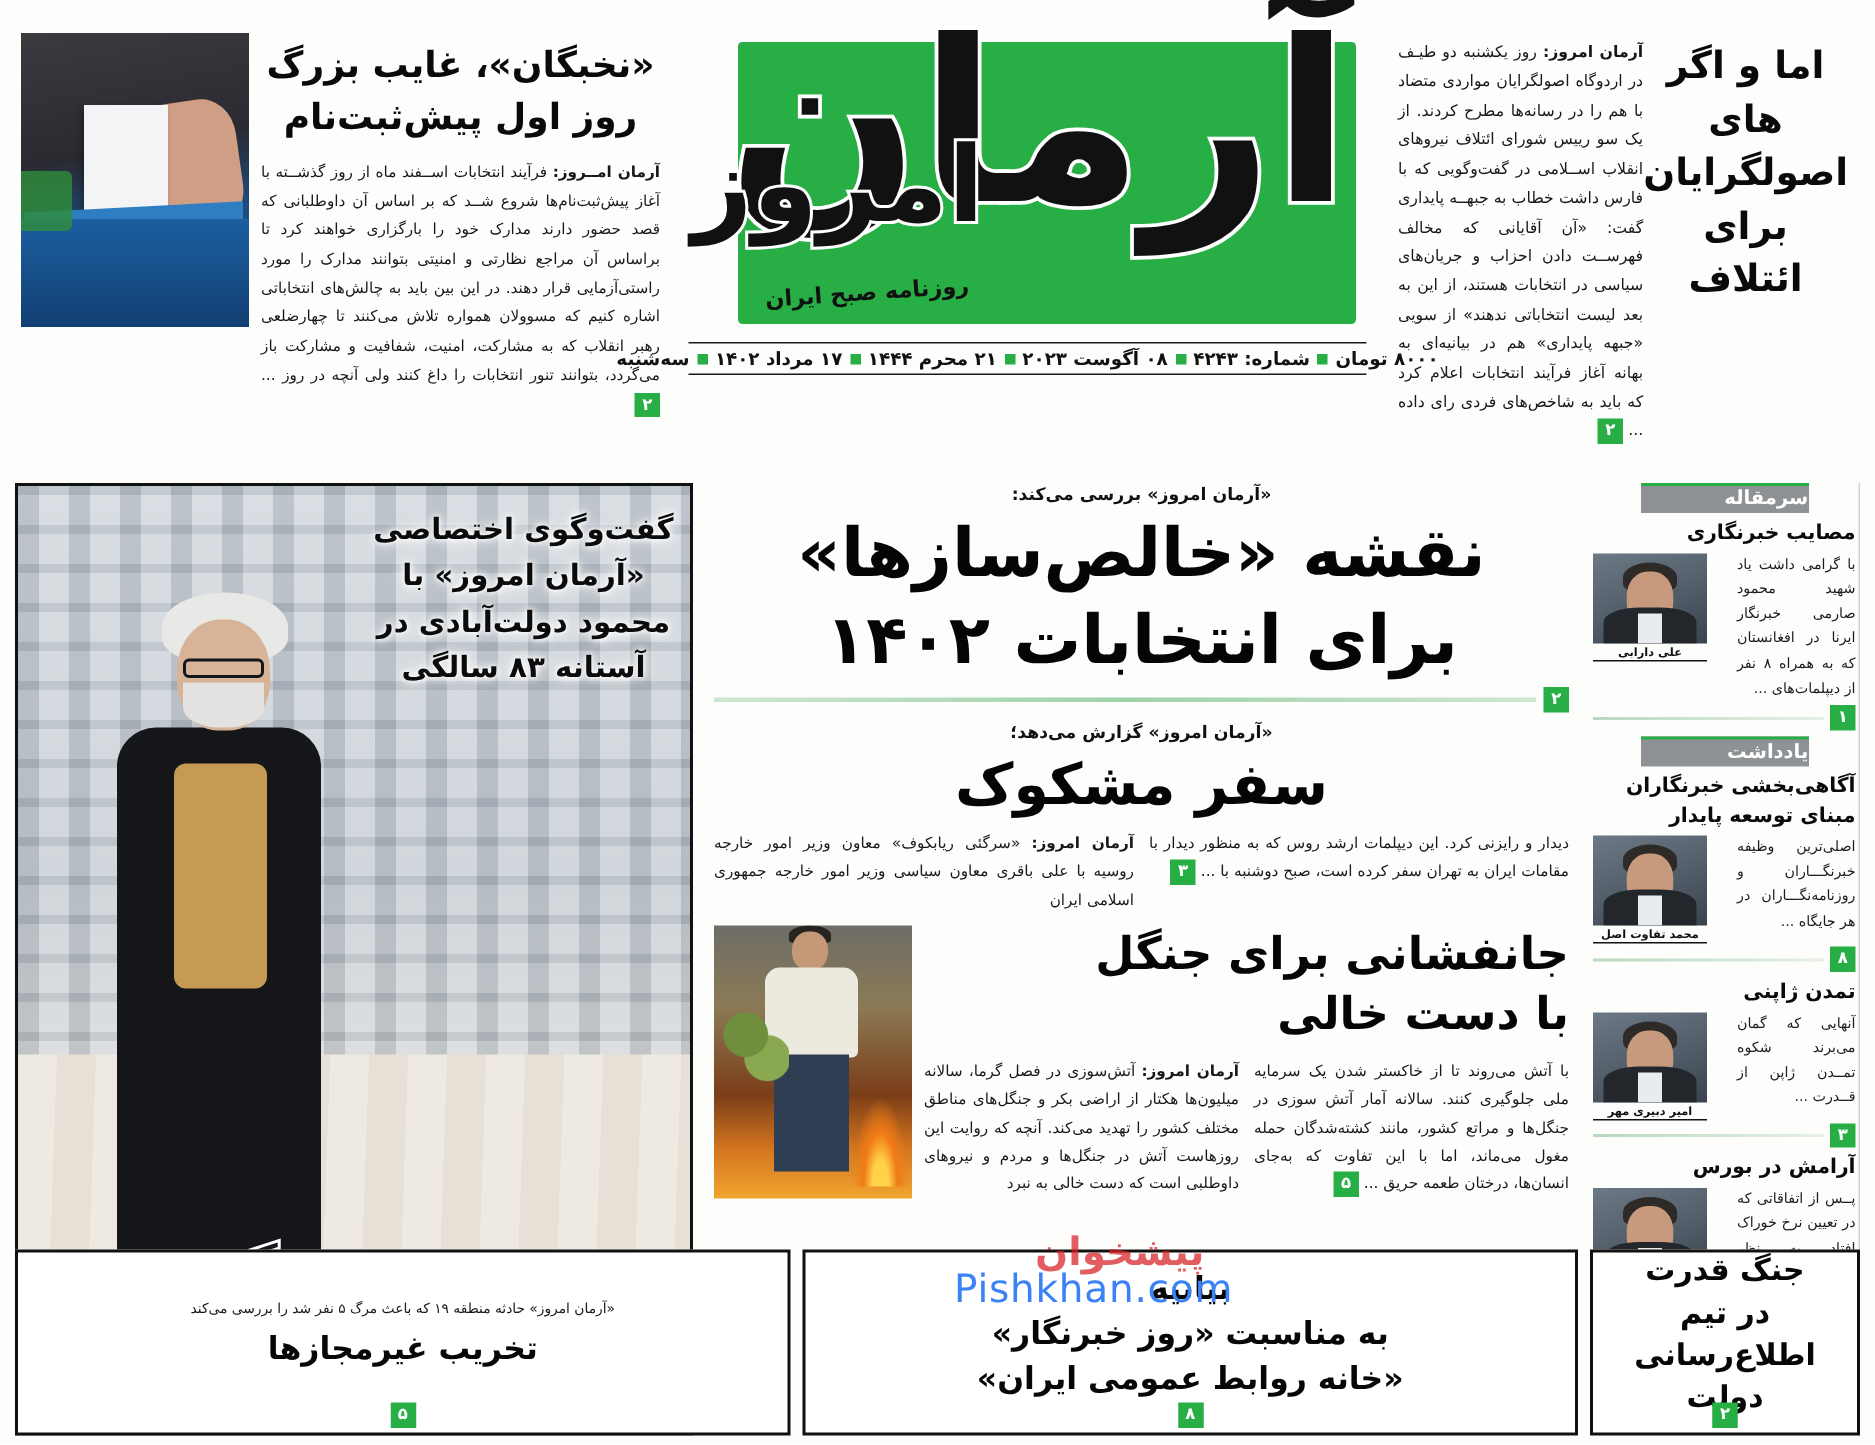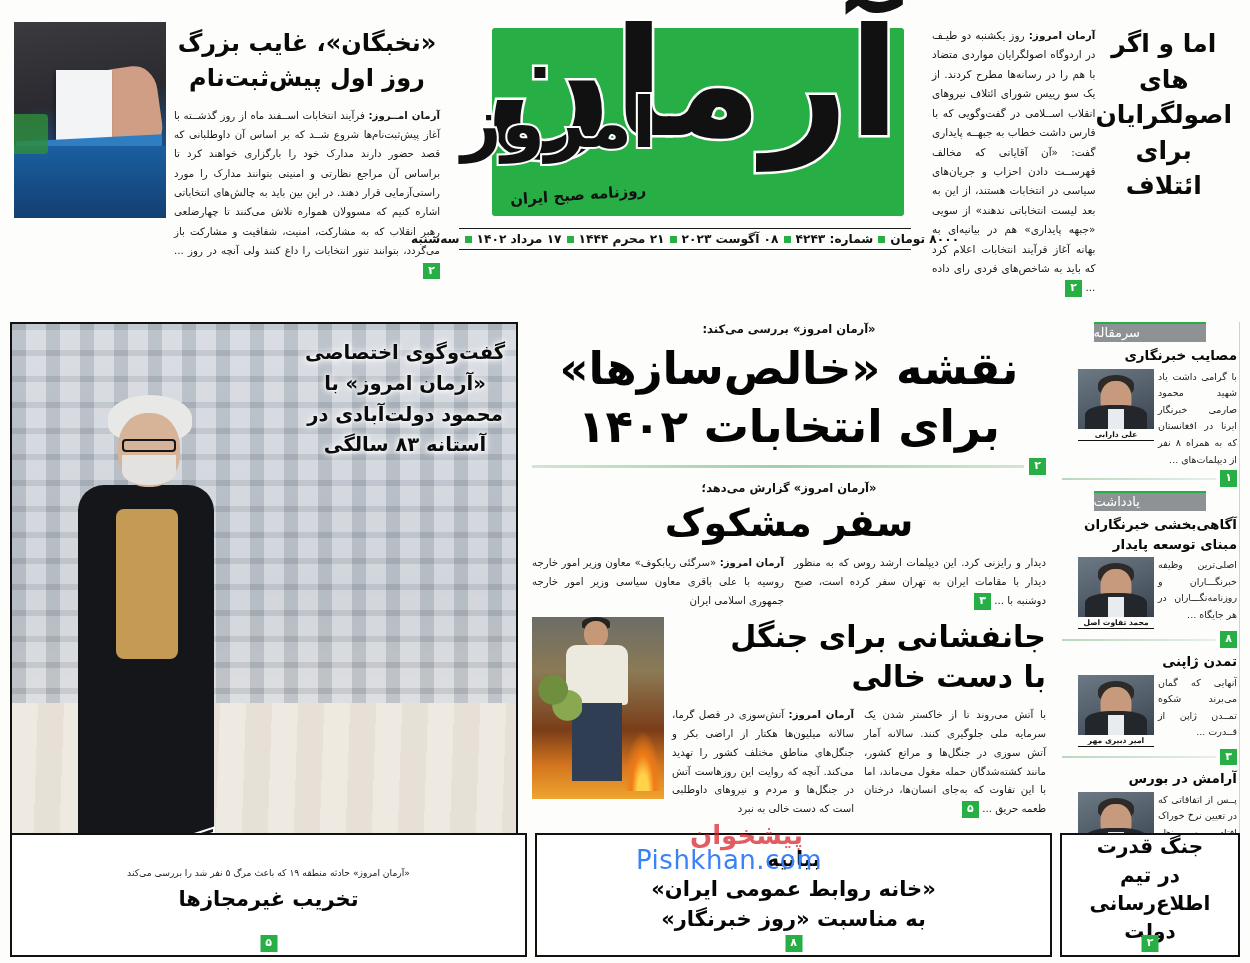--- a/index.html
+++ b/index.html
@@ -210,22 +210,22 @@
   .sidebar {
     width: 180px; flex: none;
     display: flex; flex-direction: column;
     border-right: 1px solid #cfd2d4;
     padding-right: 0;
   }
   .sb-sec { margin-bottom: 4px; }
   .sb-tag {
     background: #8e9295;
     color: #fff;
-    font-size: 13px; font-weight: normal;
-    text-align: left;
+    font-size: 13px; font-weight: bold;
+    text-align: right;
     padding: 1px 0 2px 0;
     width: 112px; margin: 0 auto 4px auto;
     border-top: 2px solid #27ae45;
     letter-spacing: 1px;
   }
   .sb-title {
     font-size: 13.5px; font-weight: bold;
     text-align: right; color: #0a0a0a;
     line-height: 1.45; margin-bottom: 3px;
     padding: 0 2px;
@@ -233,21 +233,21 @@
   .sb-row { display: flex; flex-direction: row; gap: 4px; padding: 0 2px; }
   .sb-text {
     flex: 1;
     font-size: 9.5px;
     line-height: 1.75;
     text-align: justify;
     color: #1a1c1e;
   }
   .sb-photo {
     width: 92px; flex: none;
-    display: flex; flex-direction: column; align-items: flex-start;
+    display: flex; flex-direction: column; align-items: flex-end;
   }
   .sb-photo .ph {
     width: 76px; height: 60px;
     background: linear-gradient(160deg,#6c7a86,#3a4450);
     position: relative; overflow: hidden;
   }
   .sb-photo .ph .face {
     position: absolute; left: 50%; top: 12px;
     transform: translateX(-50%);
     width: 31px; height: 36px;
@@ -350,21 +350,21 @@
     background: radial-gradient(circle at 40% 40%, #6f8f3e 0 34%, transparent 36%),
                 radial-gradient(circle at 70% 70%, #8aa84f 0 30%, transparent 32%);
   }
   .fire-photo .flame {
     position: absolute; right: 2px; bottom: 8px; width: 38px; height: 60px;
     background: radial-gradient(ellipse at 50% 100%, #ffd24a 0 20%, #f07b16 42%, transparent 70%);
   }
 
   
   .leftcol {
-    width: 508px; flex: none;
+    width: 452px; flex: none;
     display: flex; flex-direction: column;
     border-left: 0;
     padding-left: 0;
   }
   .feature {
     position: relative;
     flex: 1;
     border: 2px solid #111;
     overflow: hidden;
     background: #cfd3d6;
@@ -740,22 +740,22 @@
   <div class="bottomrow">
 
     <div class="bbox">
       <div class="bk">«آرمان امروز» حادثه منطقه ۱۹ که باعث مرگ ۵ نفر شد را بررسی می‌کند</div>
       <h3>تخریب غیرمجازها</h3>
       <span class="pagetag pg">۵</span>
     </div>
 
     <div class="bbox">
       <h3>بیانیه</h3>
+      <h3>به مناسبت «روز خبرنگار»</h3>
       <h3>«خانه روابط عمومی ایران»</h3>
-      <h3>به مناسبت «روز خبرنگار»</h3>
       <span class="pagetag pg">۸</span>
     </div>
   </div>
 
   <div class="sb-bottom">
     <h3>جنگ قدرت</h3>
     <h3>در تیم اطلاع‌رسانی</h3>
     <h3>دولت</h3>
     <span class="pagetag pg">۲</span>
   </div>

